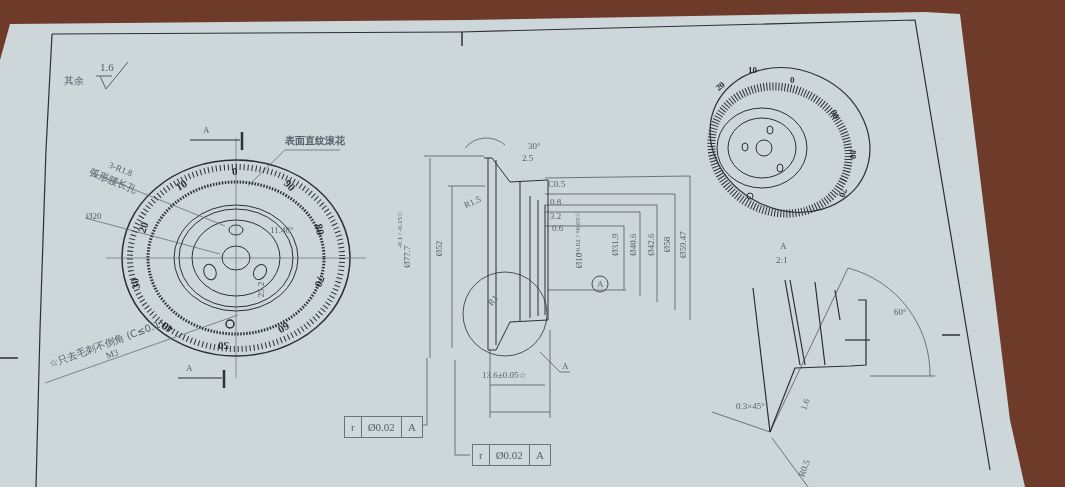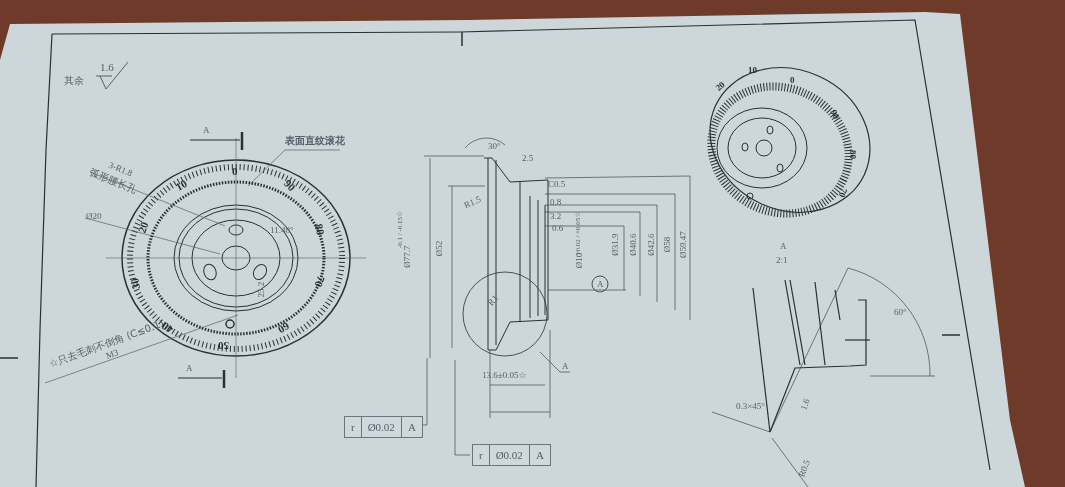--- a/index.html
+++ b/index.html
@@ -145,21 +145,21 @@
   <div class="lbl" style="left:138px;top:222px;font-weight:bold;color:#2b3034;transform:rotate(-70deg);">20</div>
   <div class="lbl" style="left:130px;top:278px;font-weight:bold;color:#2b3034;transform:rotate(-100deg);">30</div>
   <div class="lbl" style="left:162px;top:322px;font-weight:bold;color:#2b3034;transform:rotate(-145deg);">40</div>
   <div class="lbl" style="left:218px;top:340px;font-weight:bold;color:#2b3034;transform:rotate(180deg);">50</div>
   <div class="lbl" style="left:278px;top:322px;font-weight:bold;color:#2b3034;transform:rotate(150deg);">60</div>
   <div class="lbl" style="left:314px;top:276px;font-weight:bold;color:#2b3034;transform:rotate(110deg);">70</div>
   <div class="lbl" style="left:314px;top:224px;font-weight:bold;color:#2b3034;transform:rotate(75deg);">80</div>
   <div class="lbl" style="left:284px;top:180px;font-weight:bold;color:#2b3034;transform:rotate(45deg);">90</div>
 
   
-  <div class="lbl sm" style="left:488px;top:142px;">30°</div>
+  <div class="lbl sm" style="left:528px;top:142px;">30°</div>
   <div class="lbl sm" style="left:522px;top:154px;text-align:right;">2.5</div>
   <div class="lbl sm" style="left:548px;top:180px;">C0.5</div>
   <div class="lbl sm" style="left:550px;top:198px;">0.8</div>
   <div class="lbl sm" style="left:550px;top:212px;">3.2</div>
   <div class="lbl sm" style="left:552px;top:224px;">0.6</div>
   <div class="lbl sm" style="left:464px;top:198px;transform:rotate(-25deg);">R1.5</div>
   <div class="lbl sm" style="left:488px;top:296px;transform:rotate(-50deg);">R1</div>
   <div class="lbl sm" style="left:396px;top:252px;transform:rotate(-90deg);">Ø77.7</div>
   <div class="lbl sm" style="left:382px;top:226px;transform:rotate(-90deg);font-size:7px;">-0.1 / -0.15☆</div>
   <div class="lbl sm" style="left:432px;top:244px;transform:rotate(-90deg);">Ø52</div>

